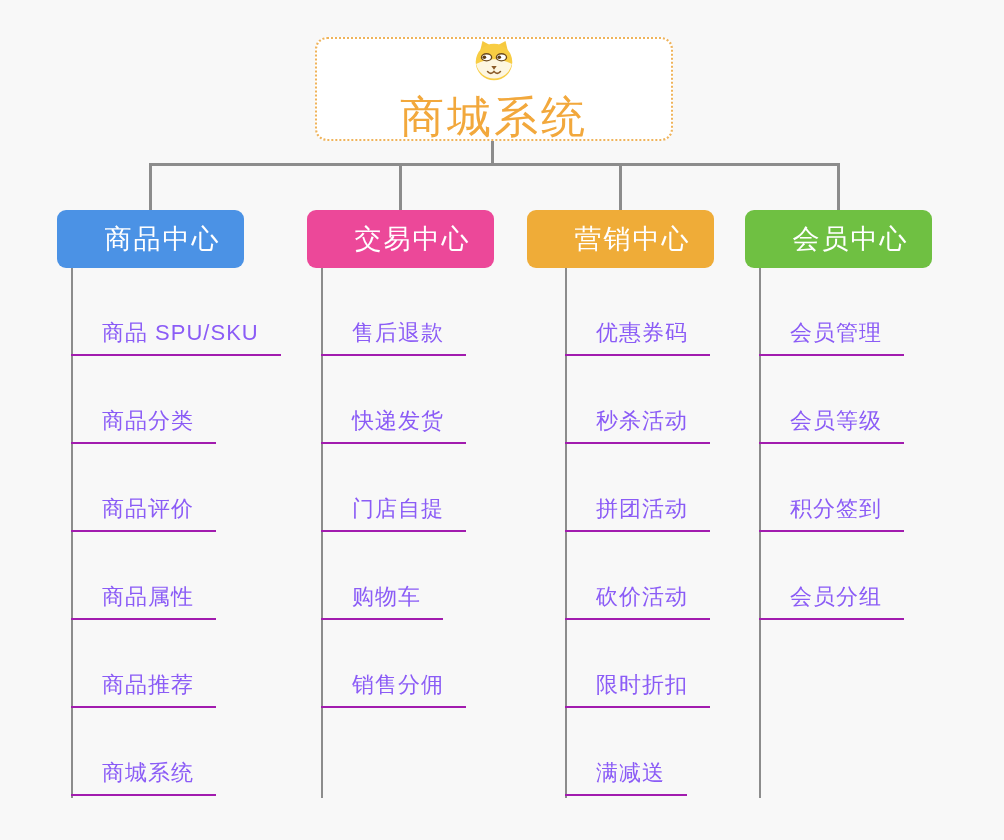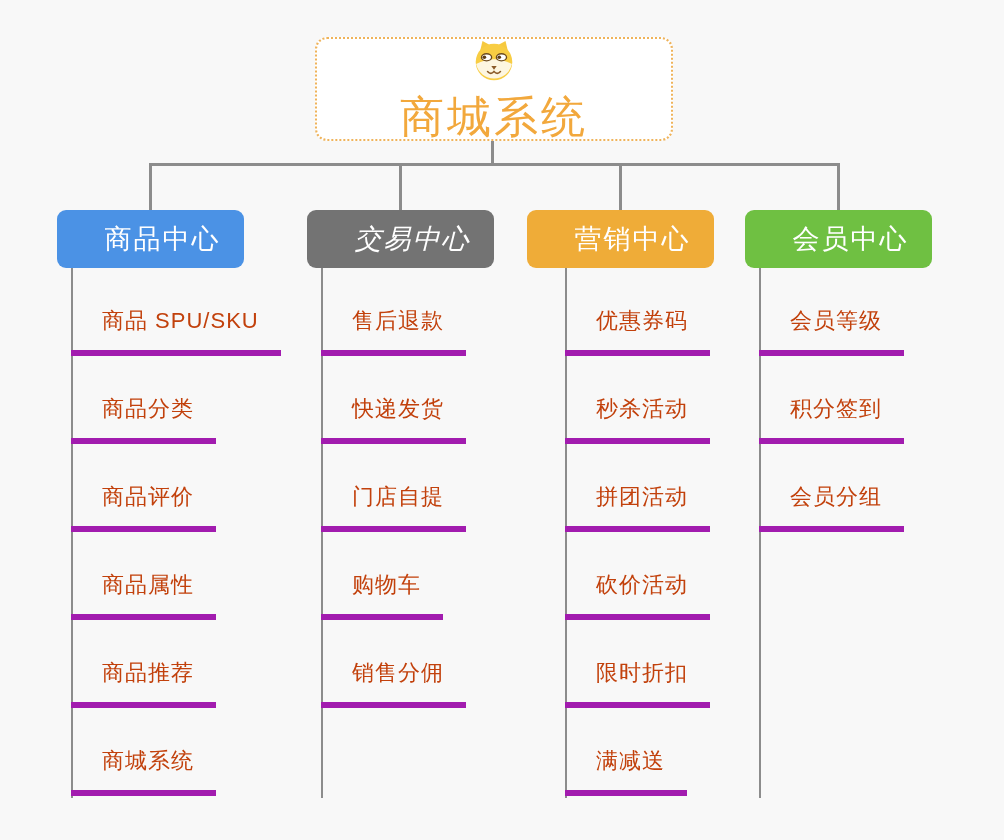--- a/index.html
+++ b/index.html
@@ -45,23 +45,23 @@
     position:absolute;top:268px;height:530px;
     border-left:2px solid #8c8c8c;box-sizing:border-box;
   }
   .col-1{left:71px;}
   .col-2{left:321px;}
   .col-3{left:541px;margin-left:24px;}
   .col-4{left:759px;}
   .leaf-row{height:88px;display:flex;align-items:flex-end;}
   .leaf-item{
     display:inline-block;margin-left:-2px;
-    padding:0 22px 17px 31px;
-    border-bottom:6px solid #a21caf;
-    font-size:22px;letter-spacing:1px;color:#c2410c;line-height:1.15;
+    padding:0 22px 9px 31px;
+    border-bottom:2px solid #a21caf;
+    font-size:22px;letter-spacing:1px;color:#8b5cf6;line-height:1.15;
     white-space:nowrap;
   }
 </style>
 </head>
 <body>
 
 <div class="canvas">
 
   <div class="root-node">
     <svg width="46" height="44" viewBox="0 0 64 62" aria-hidden="true">
@@ -82,21 +82,21 @@
   <div class="conn conn-root-stub"></div>
   <div class="conn conn-hbar"></div>
   <div class="conn conn-drop conn-drop-1"></div>
   <div class="conn conn-drop conn-drop-2"></div>
   <div class="conn conn-drop conn-drop-3"></div>
   <div class="conn conn-drop conn-drop-4"></div>
 
   <div class="branch-node branch-1" style="background-color: rgb(75, 146, 229);">
     <span>商品中心</span>
   </div>
-  <div class="branch-node branch-2" style="background-color: #737373; font-style: italic;">
+  <div class="branch-node branch-2" style="background-color: #ec4899;">
     <span>交易中心</span>
   </div>
   <div class="branch-node branch-3" style="background-color: rgb(239, 172, 56);">
     <span>营销中心</span>
   </div>
   <div class="branch-node branch-4" style="background-color: rgb(111, 192, 66);">
     <span>会员中心</span>
   </div>
 
   <div class="branch-column col-1">
@@ -154,20 +154,23 @@
     <div class="leaf-row">
         <span class="leaf-item">限时折扣</span>
       </div>
     <div class="leaf-row">
         <span class="leaf-item">满减送</span>
       </div>
   </div>
 
   <div class="branch-column col-4">
     <div class="leaf-row">
+        <span class="leaf-item">会员管理</span>
+      </div>
+    <div class="leaf-row">
         <span class="leaf-item">会员等级</span>
       </div>
     <div class="leaf-row">
         <span class="leaf-item">积分签到</span>
       </div>
     <div class="leaf-row">
         <span class="leaf-item">会员分组</span>
       </div>
   </div>
 

